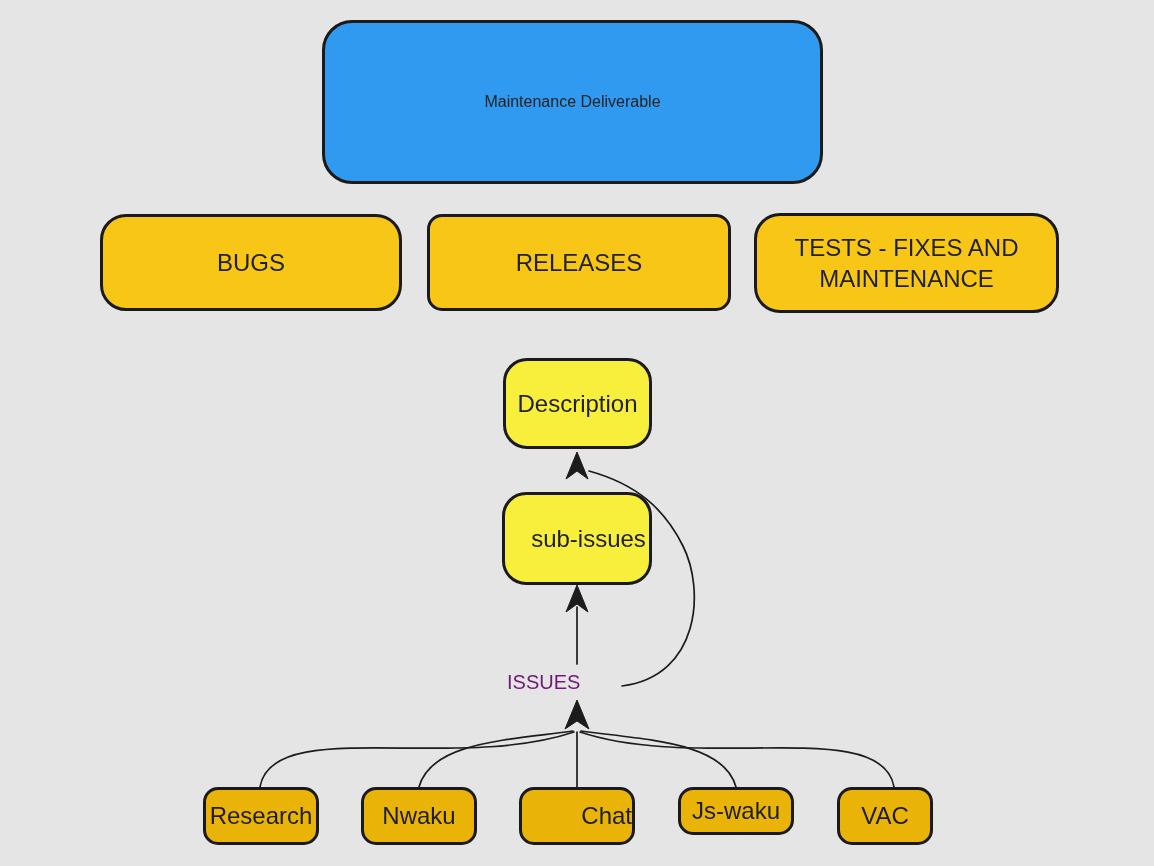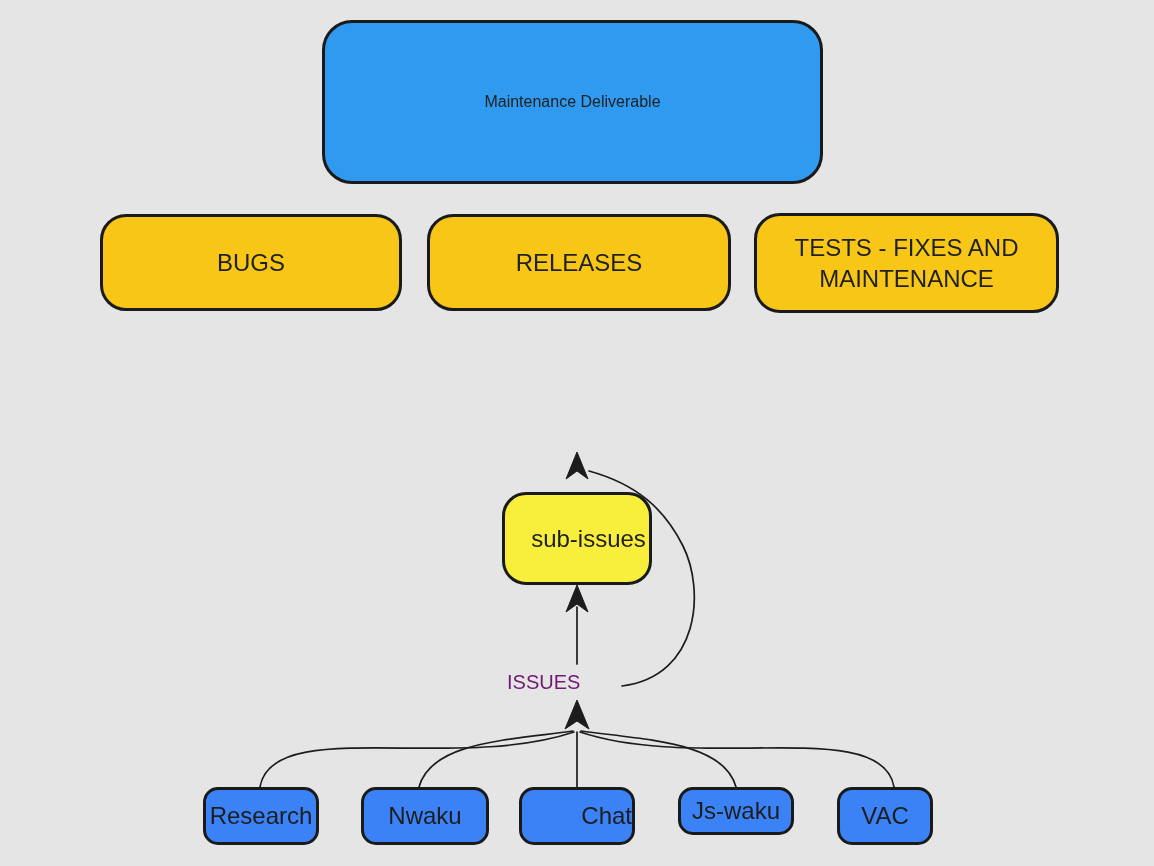--- a/index.html
+++ b/index.html
@@ -57,43 +57,43 @@
     background: #f8c617;
     border-radius: 26px;
     font-size: 24px;
   }
   .node-yellow {
     background: #f8ee3c;
     border-radius: 24px;
     font-size: 24px;
   }
   .node-gray {
-    background: #3b82f6;
+    background: #eab308;
     border-radius: 15px;
     font-size: 24px;
     color: #1d1d1d;
   }
   .text-node {
     position: absolute;
     display: flex;
     align-items: center;
     justify-content: flex-start;
     font-size: 20px;
     color: #701a75;
   }
   
   .n-maintenance { left: 322px; top: 20px;  width: 501px; height: 164px; }
   .n-bugs        { left: 100px; top: 214px; width: 302px; height: 97px; }
-  .n-releases    { left: 427px; top: 214px; width: 304px; height: 97px; }
+  .n-releases    { left: 427px; top: 214px; width: 304px; height: 97px; border-radius: 15px; }
   .n-tests       { left: 754px; top: 213px; width: 305px; height: 100px; }
   .n-description { left: 503px; top: 358px; width: 149px; height: 91px; }
   .n-subissues   { left: 502px; top: 492px; width: 150px; height: 93px; padding-left: 23px; }
   .n-issues      { left: 507px; top: 665px; width: 140px; height: 34px; }
   .n-research    { left: 203px; top: 787px; width: 116px; height: 58px; }
-  .n-nwaku       { left: 361px; top: 787px; width: 128px; height: 58px; }
+  .n-nwaku       { left: 361px; top: 787px; width: 116px; height: 58px; }
   .n-chat        { left: 519px; top: 787px; width: 116px; height: 58px; justify-content: flex-end; }
   .n-jswaku      { left: 678px; top: 787px; width: 116px; height: 48px; }
   .n-vac         { left: 837px; top: 787px; width: 96px; height: 58px; }
 </style>
 </head>
 <body>
 
 <div class="stage">
 
   <svg class="edge-layer" viewBox="0 0 1154 866">
@@ -122,20 +122,23 @@
 
   <div class="node node-amber n-releases">
     <span class="lbl">RELEASES</span>
   </div>
 
   <div class="node node-amber n-tests">
     <span class="lbl">TESTS - FIXES AND
 MAINTENANCE</span>
   </div>
 
+  <div class="node node-yellow n-description">
+    <span class="lbl">Description</span>
+  </div>
 
   <div class="node node-yellow n-subissues">
     <span class="lbl">sub-issues</span>
   </div>
 
   <div class="text-node n-issues">
     <span class="lbl">ISSUES</span>
   </div>
 
   <div class="node node-gray n-research">

